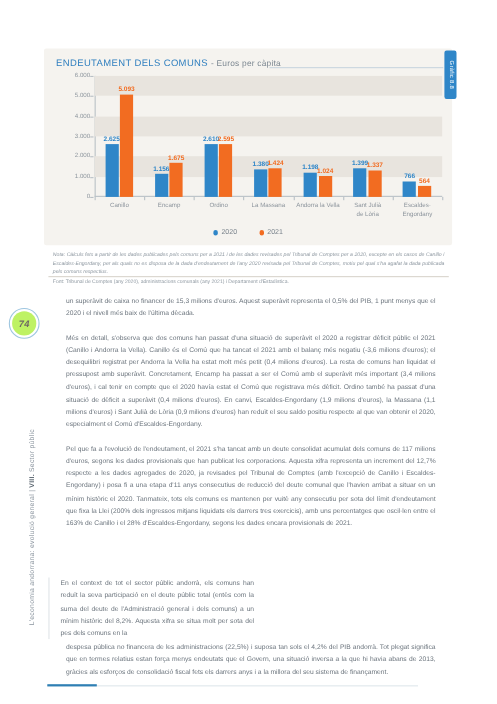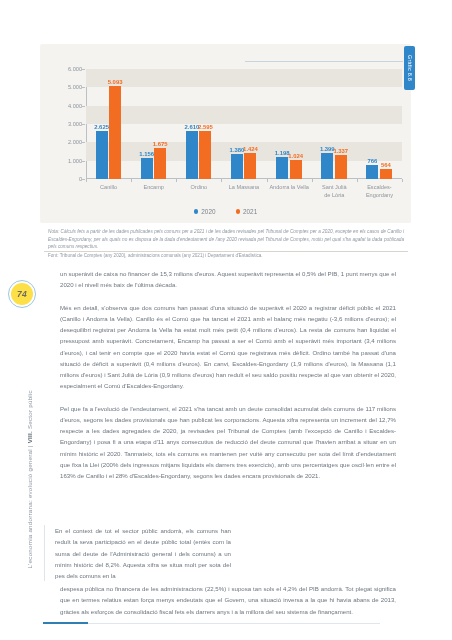--- a/index.html
+++ b/index.html
@@ -32,21 +32,21 @@
     border: 1.2px solid #9ec6e0;
     box-sizing: border-box;
   }
   .page-number-disc {
     position: absolute;
     left: 3px;
     top: 3px;
     right: 3px;
     bottom: 3px;
     border-radius: 50%;
-    background: #fde047;
+    background: #bef264;
     display: flex;
     align-items: center;
     justify-content: center;
     font-size: 8.5px;
     font-weight: bold;
     color: #6f6a63;
     letter-spacing: .3px;
     font-style: italic;
   }
   .side-caption {
@@ -343,20 +343,24 @@
 <div class="page-number-wrap">
   <div class="page-number-ring"></div>
   <div class="page-number-disc">74</div>
 </div>
 
 <div class="side-caption">
   <span>L'economia andorrana: evolució general | </span><b>VIII.</b><span> Sector públic</span>
 </div>
 
 <div class="chart-panel">
+  <div class="chart-title">
+    <span>ENDEUTAMENT DELS COMUNS</span>
+    <span class="sub">- Euros per càpita</span>
+  </div>
   <div class="title-rule"></div>
 
   <div class="ylabels">
       <div class="ylabel" style="top: 110px;">0<div class="ytick" style="top: 50%;"></div></div>
       <div class="ylabel" style="top: 91.6667px;">1.000<div class="ytick" style="top: 50%;"></div></div>
       <div class="ylabel" style="top: 73.3333px;">2.000<div class="ytick" style="top: 50%;"></div></div>
       <div class="ylabel" style="top: 55px;">3.000<div class="ytick" style="top: 50%;"></div></div>
       <div class="ylabel" style="top: 36.6667px;">4.000<div class="ytick" style="top: 50%;"></div></div>
       <div class="ylabel" style="top: 18.3333px;">5.000<div class="ytick" style="top: 50%;"></div></div>
       <div class="ylabel" style="top: 0px;">6.000<div class="ytick" style="top: 50%;"></div></div>

